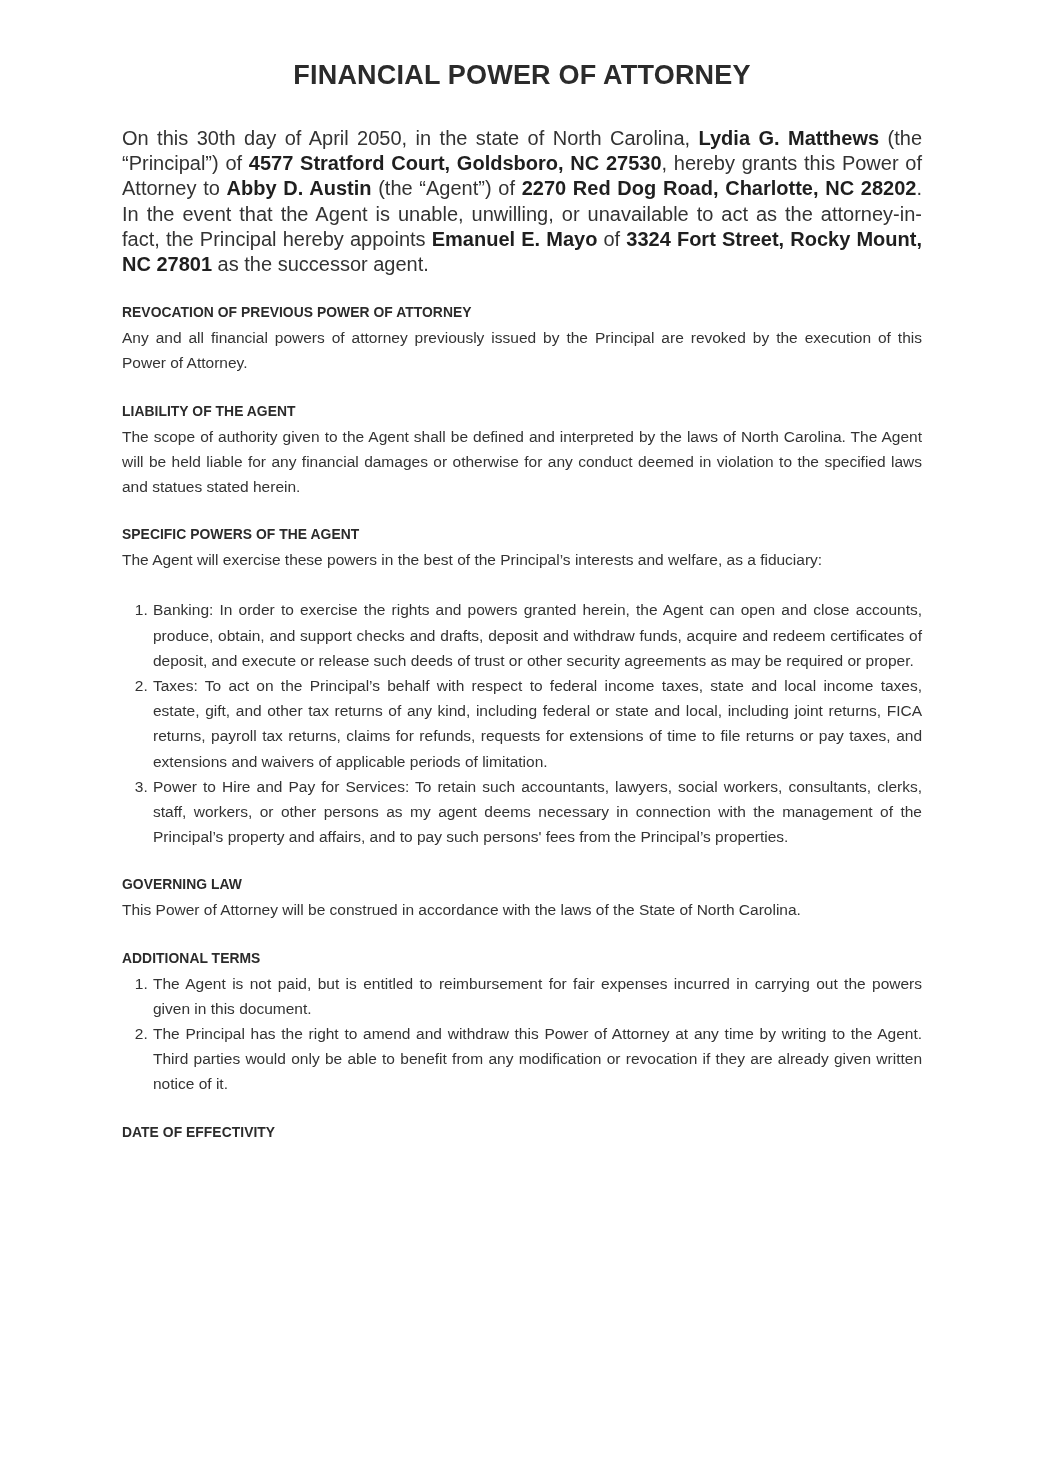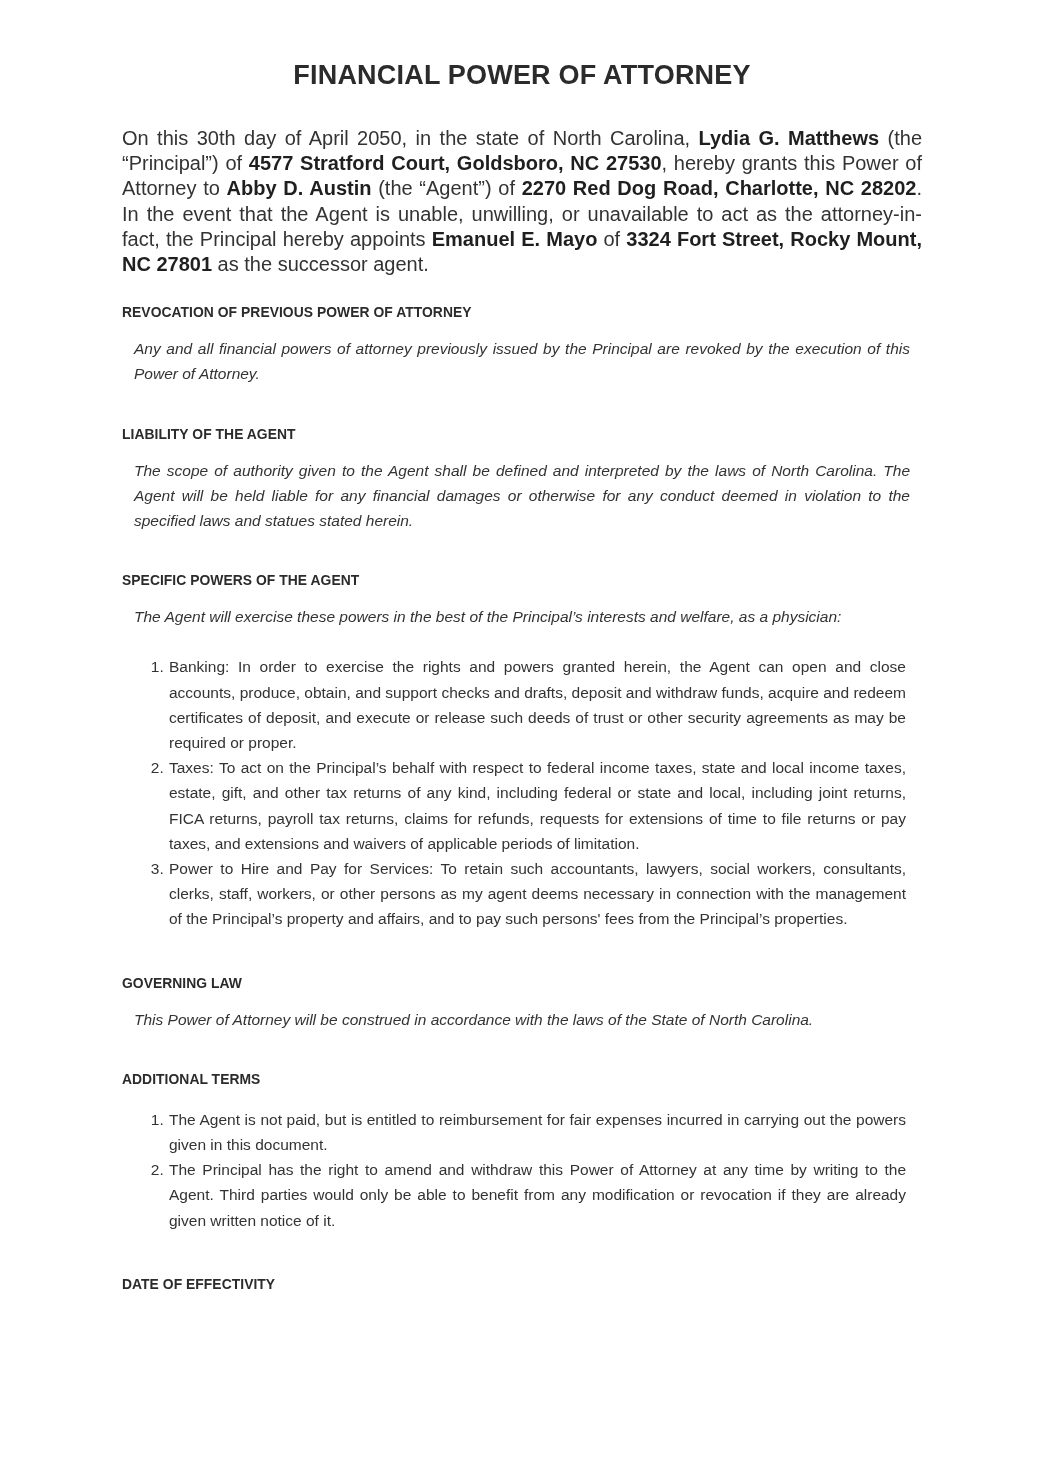--- a/index.html
+++ b/index.html
@@ -53,30 +53,29 @@
     font-size: 14.6px;
     font-weight: bold;
     letter-spacing: 0.05px;
     color: #2b2b2b;
     line-height: 23px;
     font-stretch: condensed;
     transform: scaleX(0.95);
     transform-origin: left center;
   }
   .sec-para {
-    margin: 12px;
+    margin: 0;
     font-size: 15.5px;
     line-height: 25.2px;
     text-align: justify;
     text-justify: inter-word;
     color: #333333;
-    font-style: italic;
   }
   ol.num-list {
-    margin: 16px;
+    margin: 0;
     padding: 0 0 0 30px;
     list-style-position: outside;
     list-style-type: decimal;
   }
   ol.num-list.spaced {
     margin-top: 25px;
   }
   ol.num-list > li {
     font-size: 15.5px;
     line-height: 25.2px;
@@ -106,21 +105,21 @@
       <p class="sec-para">Any and all financial powers of attorney previously issued by the Principal are revoked by the execution of this Power of Attorney.</p>
     </div>
 
     <div class="section">
       <div class="sec-heading">LIABILITY OF THE AGENT</div>
       <p class="sec-para">The scope of authority given to the Agent shall be defined and interpreted by the laws of North Carolina. The Agent will be held liable for any financial damages or otherwise for any conduct deemed in violation to the specified laws and statues stated herein.</p>
     </div>
 
     <div class="section">
       <div class="sec-heading">SPECIFIC POWERS OF THE AGENT</div>
-      <p class="sec-para">The Agent will exercise these powers in the best of the Principal’s interests and welfare, as a physician:</p>
+      <p class="sec-para">The Agent will exercise these powers in the best of the Principal’s interests and welfare, as a fiduciary:</p>
       <ol class="num-list spaced">
         <li>Banking: In order to exercise the rights and powers granted herein, the Agent can open and close accounts, produce, obtain, and support checks and drafts, deposit and withdraw funds, acquire and redeem certificates of deposit, and execute or release such deeds of trust or other security agreements as may be required or proper.</li>
         <li>Taxes: To act on the Principal’s behalf with respect to federal income taxes, state and local income taxes, estate, gift, and other tax returns of any kind, including federal or state and local, including joint returns, FICA returns, payroll tax returns, claims for refunds, requests for extensions of time to file returns or pay taxes, and extensions and waivers of applicable periods of limitation.</li>
         <li>Power to Hire and Pay for Services: To retain such accountants, lawyers, social workers, consultants, clerks, staff, workers, or other persons as my agent deems necessary in connection with the management of the Principal’s property and affairs, and to pay such persons' fees from the Principal’s properties.</li>
       </ol>
     </div>
 
     <div class="section">
       <div class="sec-heading">GOVERNING LAW</div>
       <p class="sec-para">This Power of Attorney will be construed in accordance with the laws of the State of North Carolina.</p>

